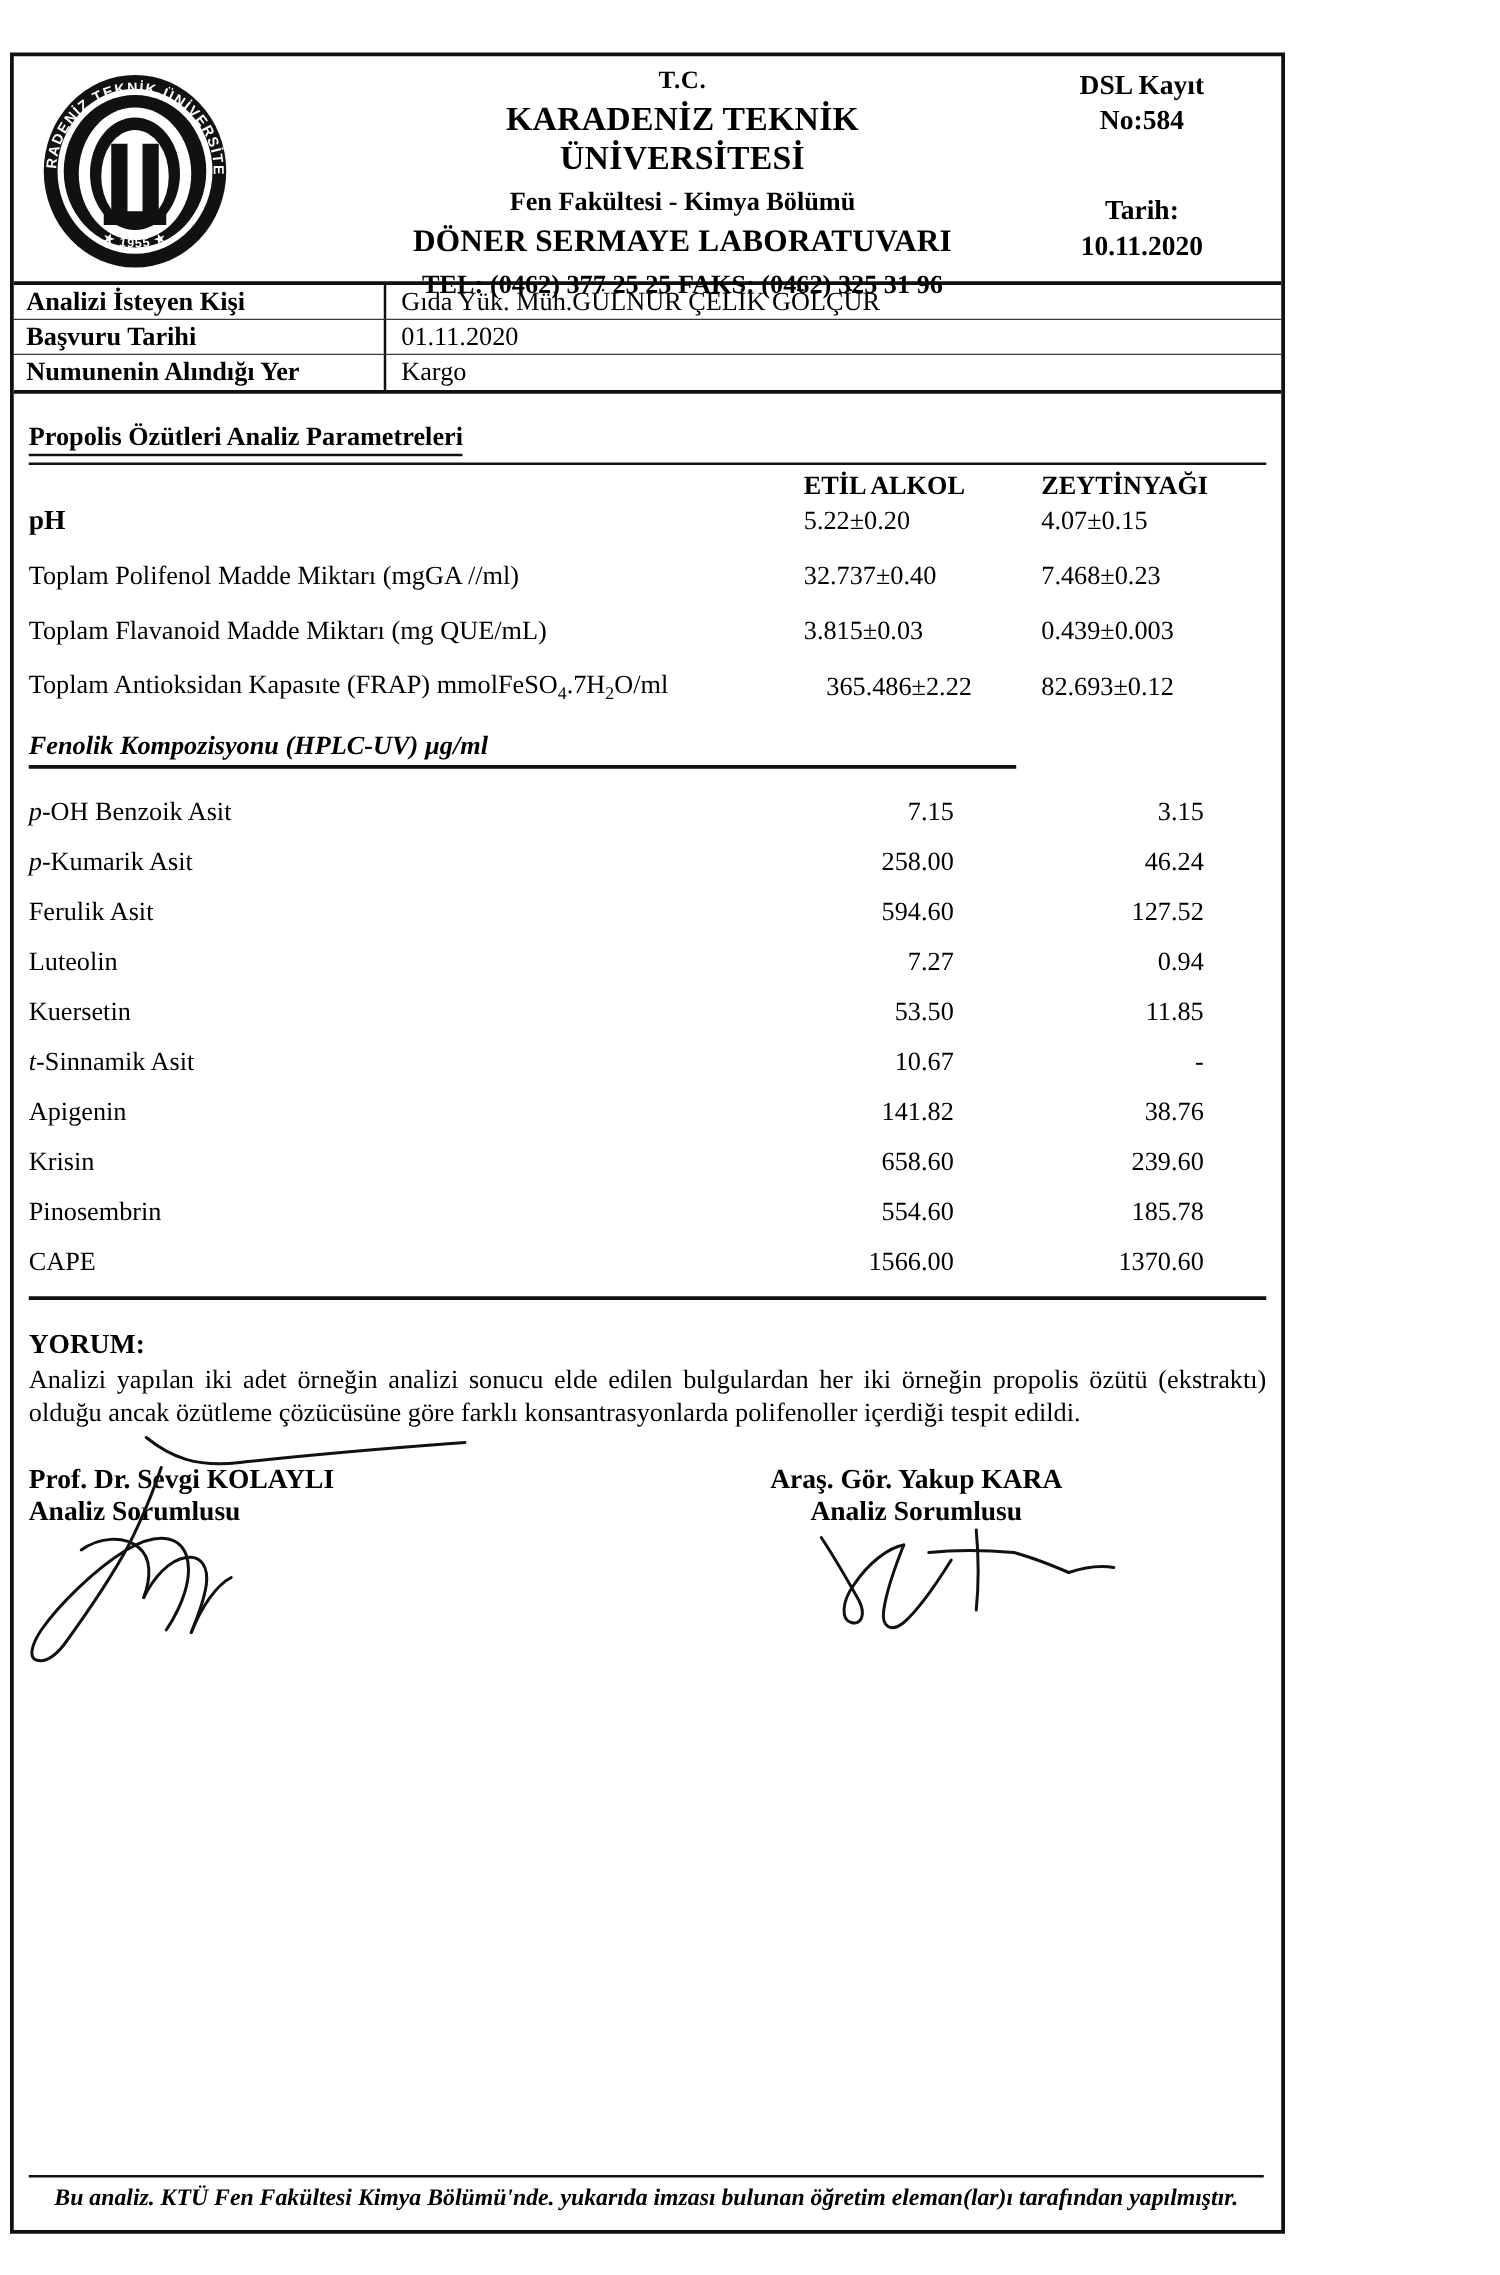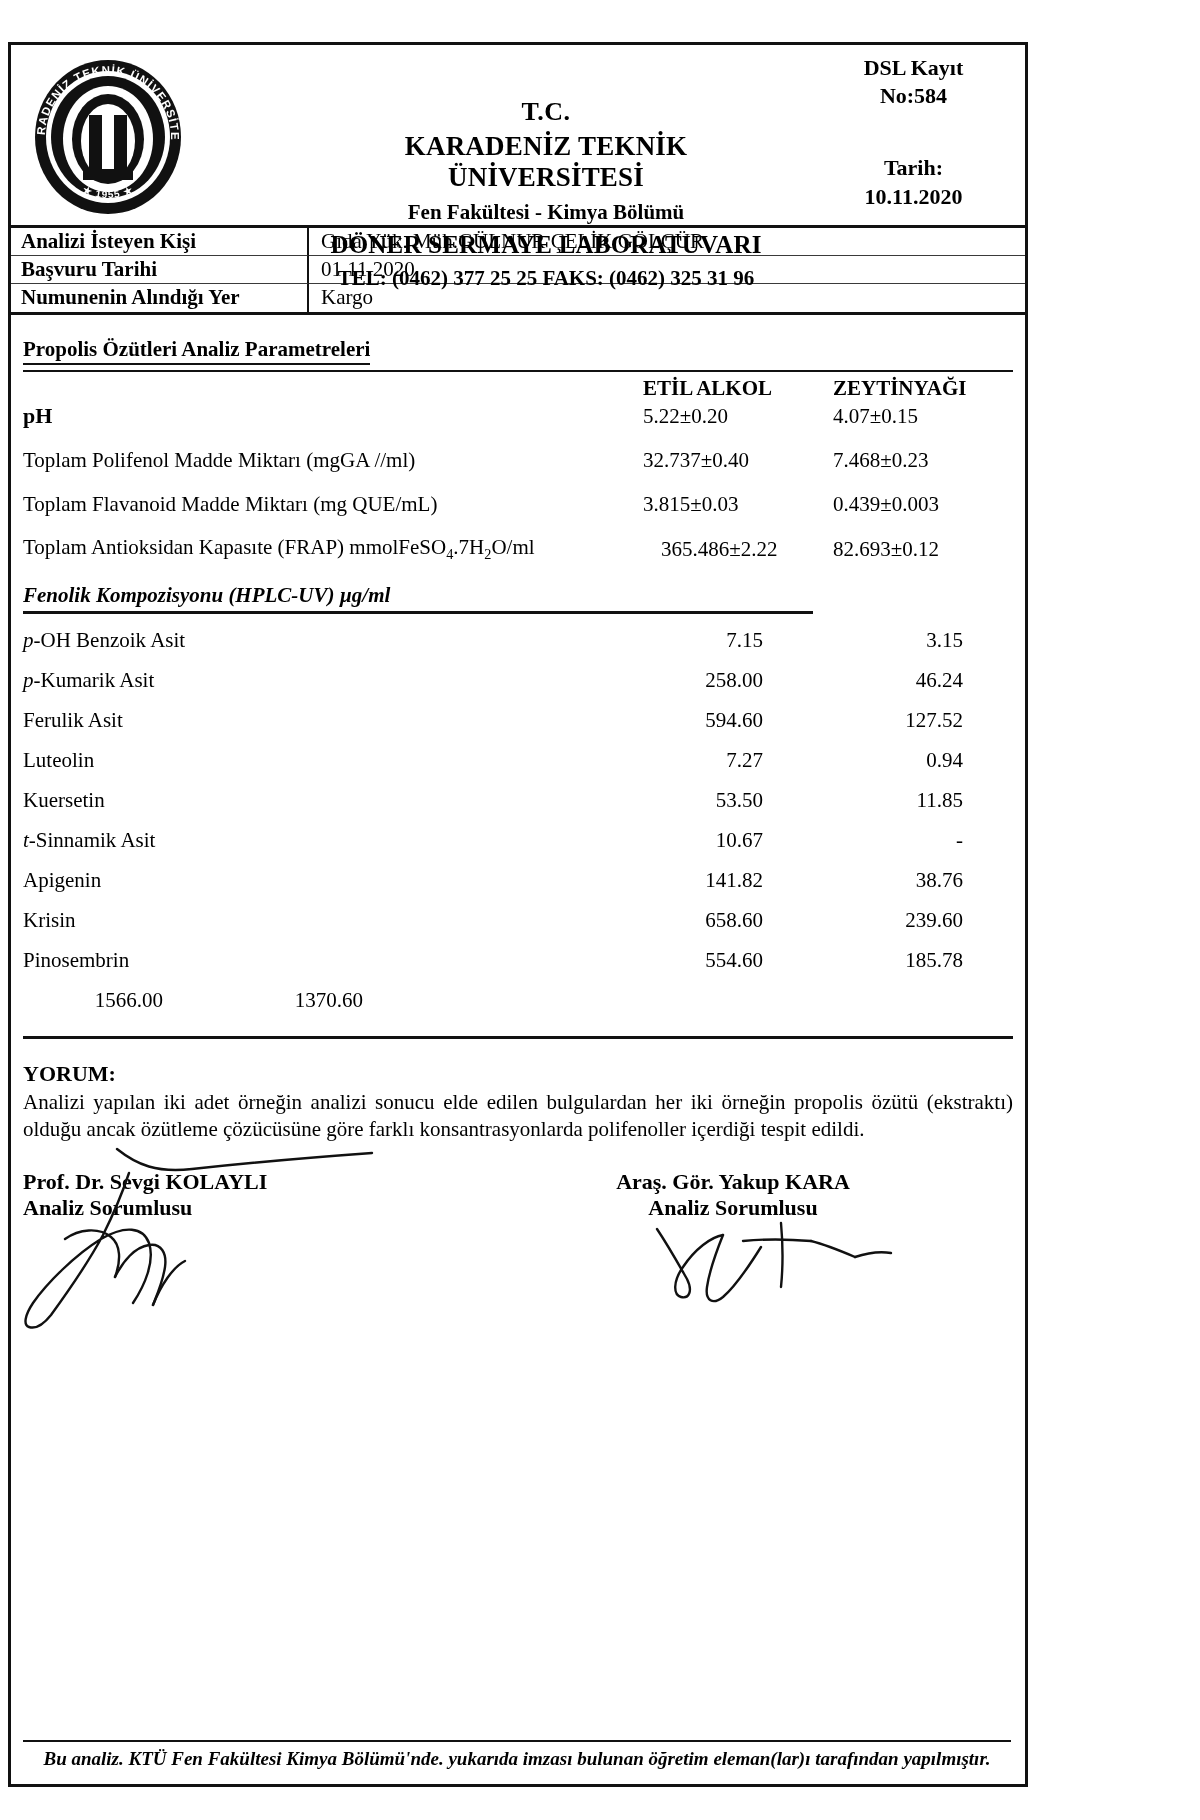--- a/index.html
+++ b/index.html
@@ -10,21 +10,21 @@
     box-sizing:border-box;
   }
   .sheet{
     position:absolute;left:8px;top:42px;width:1020px;height:1745px;
     border:3px solid #111;box-sizing:border-box;background:#fff;
   }
   
   .hdr{position:relative;height:180px;border-bottom:3px solid #111;}
   .logo{position:absolute;left:14px;top:6px;width:165px;height:165px;}
   .hdr-mid{position:absolute;left:300px;top:8px;width:470px;text-align:center;}
-  .t-tc{font-weight:bold;font-size:26px;letter-spacing:.5px;margin-top:44px;}
+  .t-tc{font-weight:bold;font-size:20px;letter-spacing:.5px;}
   .t-uni{font-weight:bold;font-size:27px;margin-top:4px;letter-spacing:.2px;}
   .t-fak{font-weight:bold;font-size:21px;margin-top:7px;}
   .t-lab{font-weight:bold;font-size:25px;margin-top:6px;letter-spacing:.2px;}
   .t-tel{font-weight:bold;font-size:21px;margin-top:7px;}
   .hdr-right{position:absolute;left:800px;top:10px;width:205px;text-align:center;font-weight:bold;font-size:22px;}
   .hdr-right .l2{margin-top:2px;}
   .hdr-right .dt{margin-top:46px;}
   .hdr-right .dt2{margin-top:3px;}
 
   
@@ -52,21 +52,21 @@
   .colhdr .c1{width:190px;font-weight:bold;font-size:21px;}
   .colhdr .c2{width:180px;font-weight:bold;font-size:21px;}
   .phrow{display:flex;align-items:flex-end;}
   .phrow .nm{flex:1;font-weight:bold;font-size:22px;}
   .phrow .v1{width:190px;font-size:21px;}
   .phrow .v2{width:180px;font-size:21px;}
 
   
   .hplc-title{font-style:italic;font-weight:bold;font-size:21px;margin-top:20px;display:inline-block;}
   .hplc-rule{height:3px;background:#111;width:790px;margin-top:3px;}
-  .hrow{display:flex;align-items:flex-start;height:40px;}
+  .hrow{display:flex;align-items:center;height:40px;}
   .hrow .nm{flex:1;font-size:21px;}
   .hrow .v1{width:200px;text-align:right;font-size:21px;padding-right:60px;box-sizing:border-box;}
   .hrow .v2{width:190px;text-align:right;font-size:21px;padding-right:50px;box-sizing:border-box;}
   .hplc-end{height:3px;background:#111;margin-top:8px;}
 
   
   .yorum-t{font-weight:bold;font-size:22px;margin-top:22px;}
   .yorum-b{font-size:21px;line-height:1.28;text-align:justify;margin-top:2px;}
 
   
@@ -232,20 +232,21 @@
           <div class="nm"><span class="ital"></span><span>Krisin</span></div>
           <div class="v1">658.60</div>
           <div class="v2">239.60</div>
         </div>
         <div class="hrow">
           <div class="nm"><span class="ital"></span><span>Pinosembrin</span></div>
           <div class="v1">554.60</div>
           <div class="v2">185.78</div>
         </div>
         <div class="hrow">
+          <div class="nm"><span class="ital"></span><span>CAPE</span></div>
           <div class="v1">1566.00</div>
           <div class="v2">1370.60</div>
         </div>
       </div>
 
       <div class="hplc-end"></div>
 
       
       <div class="yorum-t">YORUM:</div>
       <div class="yorum-b">Analizi yapılan iki adet örneğin analizi sonucu elde edilen bulgulardan her iki örneğin  propolis  özütü (ekstraktı) olduğu ancak özütleme çözücüsüne göre  farklı konsantrasyonlarda polifenoller içerdiği tespit edildi.</div>

